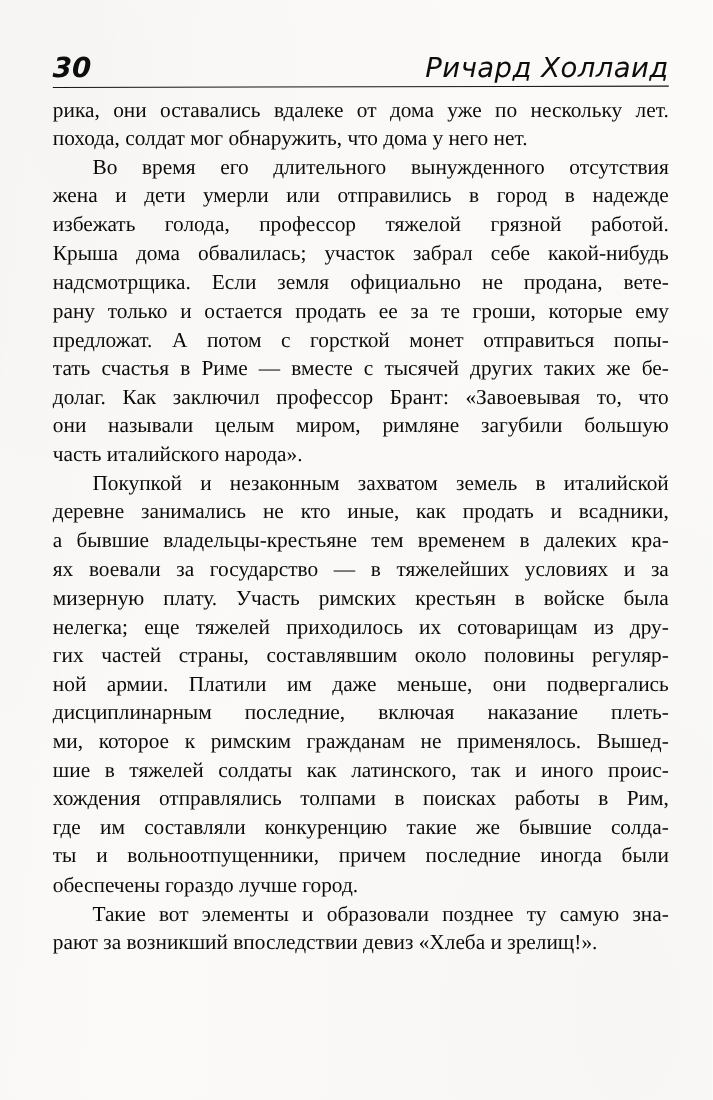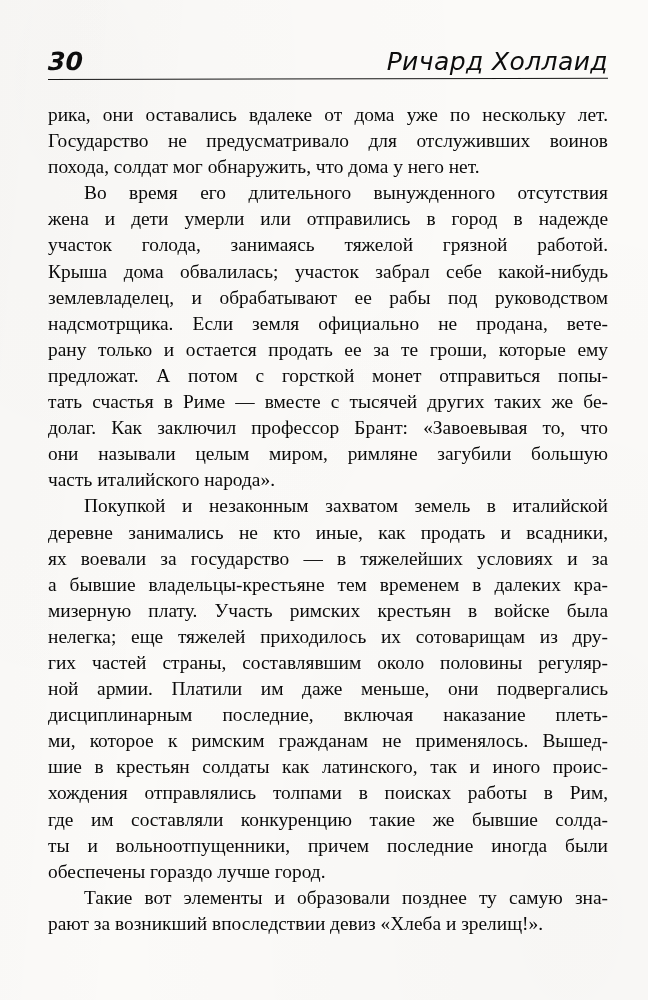--- a/index.html
+++ b/index.html
@@ -69,21 +69,21 @@
   .rule {
     height: 0;
     border-top: 1.7px solid #141414;
     margin-top: 5px;
     transform: rotate(-0.12deg);
     transform-origin: left center;
   }
 
   
   .body {
-    margin-top: 22px;
+    margin-top: 8px;
     color: #0a0a0a;
     font-size: 19.4px;
     line-height: 26.1px;
     -webkit-font-smoothing: antialiased;
   }
   .para { margin: 0; }
 
   
   .ln {
     display: block;
@@ -111,49 +111,47 @@
 
     <div class="runhead">
       <span class="folio">30</span>
       <span class="runhead-title">Ричард Холлаид</span>
     </div>
     <div class="rule"></div>
 
     <div class="body">
         <p class="para">
           <span class="ln">рика, они оставались вдалеке от дома уже по нескольку лет.</span>
-          <span class="ln">Государство не предусматривало для отслуживших воинов</span>
           <span class="ln last">похода, солдат мог обнаружить, что дома у него нет.</span>
         </p>
         <p class="para">
           <span class="ln indent">Во время его длительного вынужденного отсутствия</span>
           <span class="ln">жена и дети умерли или отправились в город в надежде</span>
-          <span class="ln">участок голода, занимаясь тяжелой грязной работой.</span>
+          <span class="ln">избежать голода, профессор тяжелой грязной работой.</span>
           <span class="ln">Крыша дома обвалилась; участок забрал себе какой-нибудь</span>
-          <span class="ln">землевладелец, и обрабатывают ее рабы под руководством</span>
           <span class="ln">надсмотрщика. Если земля официально не продана, вете-</span>
           <span class="ln">рану только и остается продать ее за те гроши, которые ему</span>
           <span class="ln">предложат. А потом с горсткой монет отправиться попы-</span>
           <span class="ln">тать счастья в Риме — вместе с тысячей других таких же бе-</span>
           <span class="ln">долаг. Как заключил профессор Брант: «Завоевывая то, что</span>
           <span class="ln">они называли целым миром, римляне загубили большую</span>
           <span class="ln last">часть италийского народа».</span>
         </p>
         <p class="para">
           <span class="ln indent">Покупкой и незаконным захватом земель в италийской</span>
           <span class="ln">деревне занимались не кто иные, как продать и всадники,</span>
+          <span class="ln">а бывшие владельцы-крестьяне тем временем в далеких кра-</span>
           <span class="ln">ях воевали за государство — в тяжелейших условиях и за</span>
-          <span class="ln">а бывшие владельцы-крестьяне тем временем в далеких кра-</span>
           <span class="ln">мизерную плату. Участь римских крестьян в войске была</span>
           <span class="ln">нелегка; еще тяжелей приходилось их сотоварищам из дру-</span>
           <span class="ln">гих частей страны, составлявшим около половины регуляр-</span>
           <span class="ln">ной армии. Платили им даже меньше, они подвергались</span>
           <span class="ln">дисциплинарным последние, включая наказание плеть-</span>
           <span class="ln">ми, которое к римским гражданам не применялось. Вышед-</span>
-          <span class="ln">шие в крестьян солдаты как латинского, так и иного проис-</span>
+          <span class="ln">шие в тяжелей солдаты как латинского, так и иного проис-</span>
           <span class="ln">хождения отправлялись толпами в поисках работы в Рим,</span>
           <span class="ln">где им составляли конкуренцию такие же бывшие солда-</span>
           <span class="ln">ты и вольноотпущенники, причем последние иногда были</span>
           <span class="ln last">обеспечены гораздо лучше город.</span>
         </p>
         <p class="para">
           <span class="ln indent">Такие вот элементы и образовали позднее ту самую зна-</span>
           <span class="ln last">рают за возникший впоследствии девиз «Хлеба и зрелищ!».</span>
         </p>
       </div>

